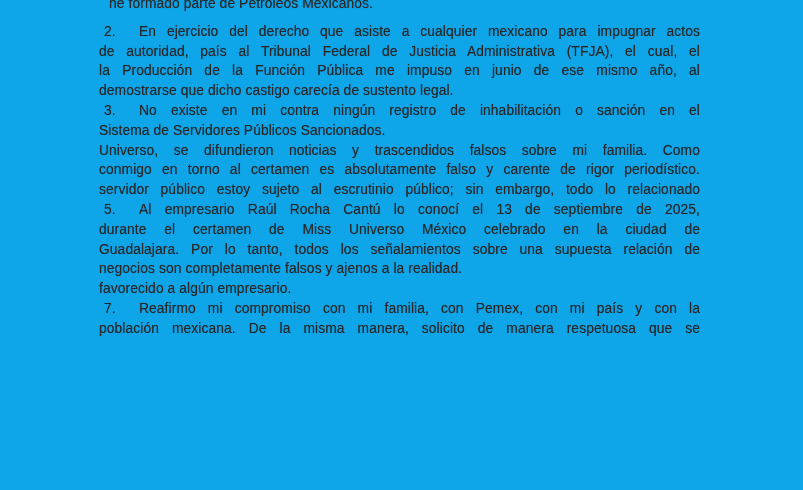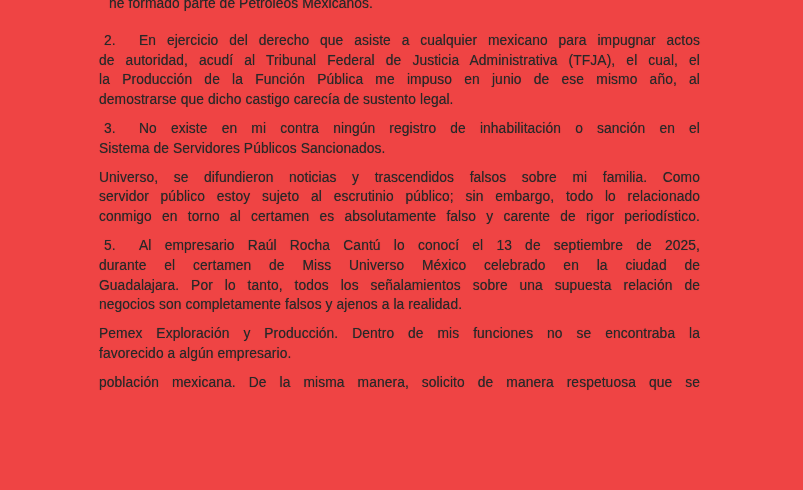--- a/index.html
+++ b/index.html
@@ -4,21 +4,21 @@
 <style>
   html, body {
     margin: 0; padding: 0;
     width: 803px; height: 490px;
     overflow: hidden;
     background: #ffffff;
   }
   .page {
     position: relative;
     width: 803px; height: 490px;
-    background: #ef4444;
+    background: #0ea5e9;
     font-family: "Liberation Sans", sans-serif;
     color: #282828;
   }
   .doc {
     position: absolute;
     left: 99px;
     top: -6px;
     width: 601px;
     font-size: 13.8px;
     line-height: 19.8px;
@@ -36,59 +36,58 @@
   }
   .line.last {
     text-align: left;
   }
   .continuation {
     padding-left: 10px;
     margin-bottom: 8px;
     box-sizing: border-box;
   }
   .para {
-    margin-top: 9px;
   }
   .num {
     display: inline-block;
     width: 40px;
     padding-left: 5px;
     box-sizing: border-box;
   }
 </style>
 </head>
 <body>
 
 <div class="page">
   <div class="doc">
     <div class="line last continuation">he formado parte de Petróleos Mexicanos.</div>
     <div id="paras">
         <div class="para">
           <div class="line just"><span class="num">2.</span><span>En ejercicio del derecho que asiste a cualquier mexicano para impugnar actos</span></div>
-          <div class="line just">de autoridad, acudí al Tribunal Federal de Justicia Administrativa (TFJA), el cual, el</div>
+          <div class="line just">de autoridad, país al Tribunal Federal de Justicia Administrativa (TFJA), el cual, el</div>
           <div class="line just">la Producción de la Función Pública me impuso en junio de ese mismo año, al</div>
           <div class="line last">demostrarse que dicho castigo carecía de sustento legal.</div>
         </div>
         <div class="para">
           <div class="line just"><span class="num">3.</span><span>No existe en mi contra ningún registro de inhabilitación o sanción en el</span></div>
           <div class="line last">Sistema de Servidores Públicos Sancionados.</div>
         </div>
         <div class="para">
           <div class="line just">Universo, se difundieron noticias y trascendidos falsos sobre mi familia. Como</div>
+          <div class="line just">conmigo en torno al certamen es absolutamente falso y carente de rigor periodístico.</div>
           <div class="line just">servidor público estoy sujeto al escrutinio público; sin embargo, todo lo relacionado</div>
-          <div class="line just">conmigo en torno al certamen es absolutamente falso y carente de rigor periodístico.</div>
         </div>
         <div class="para">
           <div class="line just"><span class="num">5.</span><span>Al empresario Raúl Rocha Cantú lo conocí el 13 de septiembre de 2025,</span></div>
           <div class="line just">durante el certamen de Miss Universo México celebrado en la ciudad de</div>
           <div class="line just">Guadalajara. Por lo tanto, todos los señalamientos sobre una supuesta relación de</div>
           <div class="line last">negocios son completamente falsos y ajenos a la realidad.</div>
         </div>
         <div class="para">
-          <div class="line just">Pemex Exploración y Producción. Dentro de mis funciones no se encontraba la</div>
           <div class="line last">favorecido a algún empresario.</div>
         </div>
         <div class="para">
+          <div class="line just"><span class="num">7.</span><span>Reafirmo mi compromiso con mi familia, con Pemex, con mi país y con la</span></div>
           <div class="line just">población mexicana. De la misma manera, solicito de manera respetuosa que se</div>
         </div>
       </div>
   </div>
 </div>
 
 </body></html>

